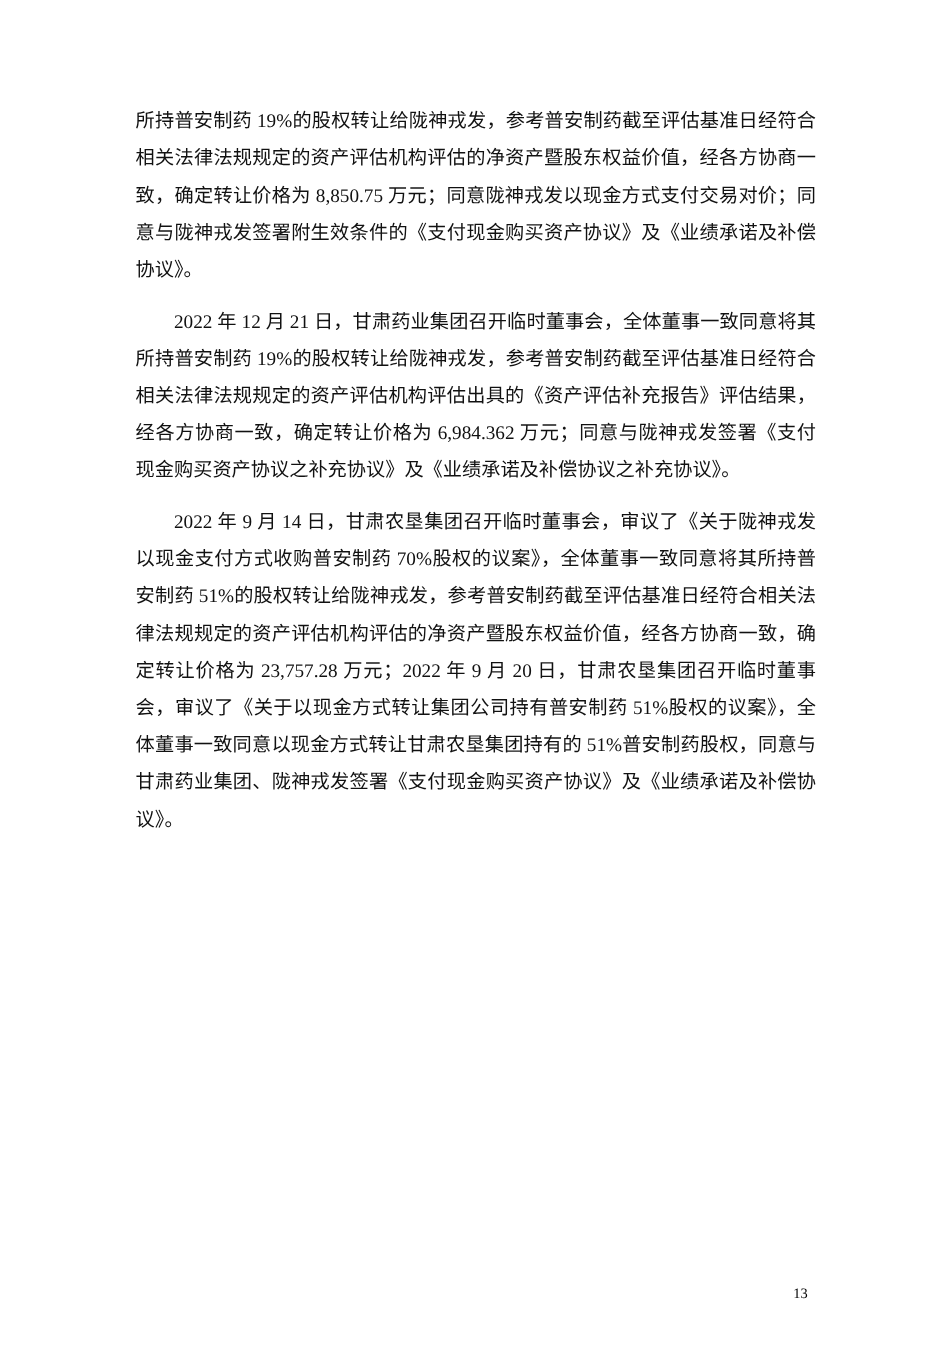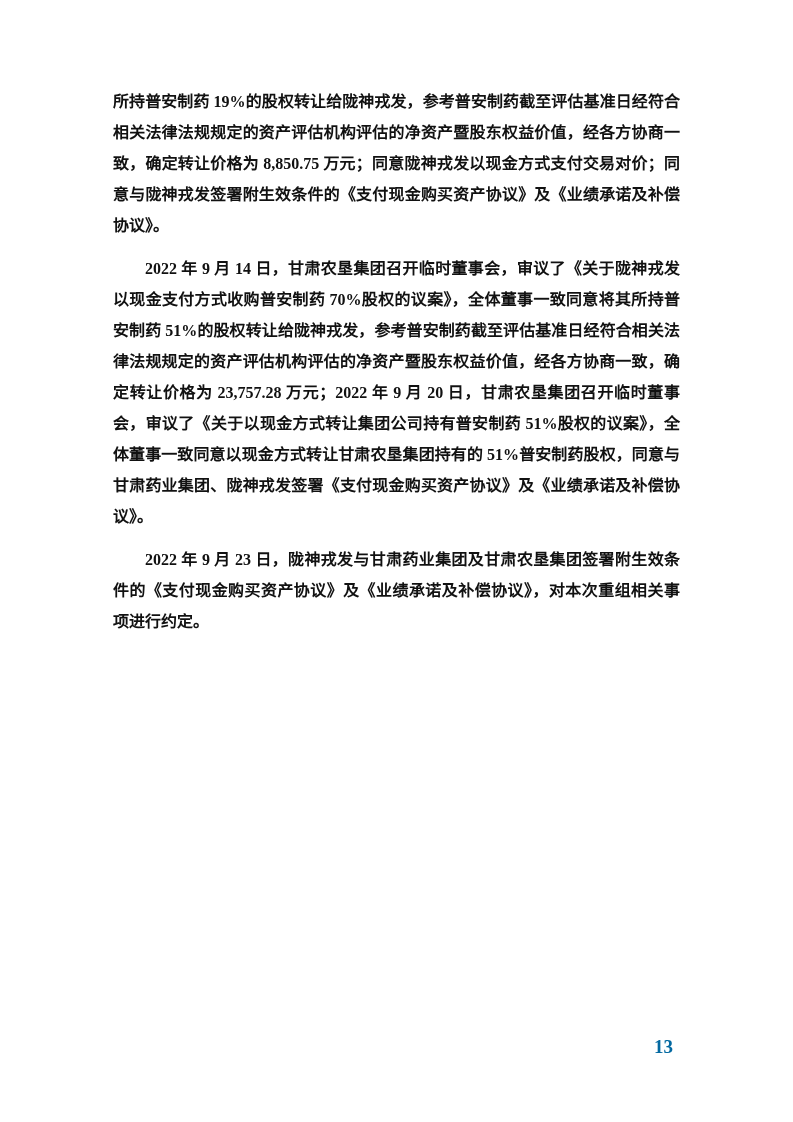--- a/index.html
+++ b/index.html
@@ -1,15 +1,15 @@
 <!DOCTYPE html>
 <html lang="zh-CN"><head>
 <meta charset="utf-8">
 <style>
-  * { box-sizing: border-box; font-weight: bold; }
+  * { box-sizing: border-box; }
   html, body {
     margin: 0;
     padding: 0;
     background: #ffffff;
   }
   .page {
     position: relative;
     width: 793px;
     height: 1122px;
     background: #ffffff;
@@ -29,30 +29,30 @@
     line-height: 31px;
     text-align: justify;
     text-indent: 32px;
     word-break: break-all;
   }
   .para.no-indent {
     text-indent: 0;
   }
   .page-number {
     position: absolute;
-    top: 1039px;
+    top: 1070px;
     right: 120px;
-    font-size: 19px;
+    font-size: 12px;
     line-height: 16px;
-    color: #0369a1;
+    color: #000000;
   }
 </style>
 </head>
 <body>
 
 <div class="page">
   <div class="content">
     <p class="para no-indent">所持普安制药 19%的股权转让给陇神戎发，参考普安制药截至评估基准日经符合相关法律法规规定的资产评估机构评估的净资产暨股东权益价值，经各方协商一致，确定转让价格为 8,850.75 万元；同意陇神戎发以现金方式支付交易对价；同意与陇神戎发签署附生效条件的《支付现金购买资产协议》及《业绩承诺及补偿协议》。</p>
+    <p class="para">2022 年 12 月 21 日，甘肃药业集团召开临时董事会，全体董事一致同意将其所持普安制药 19%的股权转让给陇神戎发，参考普安制药截至评估基准日经符合相关法律法规规定的资产评估机构评估出具的《资产评估补充报告》评估结果，经各方协商一致，确定转让价格为 6,984.362 万元；同意与陇神戎发签署《支付现金购买资产协议之补充协议》及《业绩承诺及补偿协议之补充协议》。</p>
     <p class="para">2022 年 9 月 14 日，甘肃农垦集团召开临时董事会，审议了《关于陇神戎发以现金支付方式收购普安制药 70%股权的议案》，全体董事一致同意将其所持普安制药 51%的股权转让给陇神戎发，参考普安制药截至评估基准日经符合相关法律法规规定的资产评估机构评估的净资产暨股东权益价值，经各方协商一致，确定转让价格为 23,757.28 万元；2022 年 9 月 20 日，甘肃农垦集团召开临时董事会，审议了《关于以现金方式转让集团公司持有普安制药 51%股权的议案》，全体董事一致同意以现金方式转让甘肃农垦集团持有的 51%普安制药股权，同意与甘肃药业集团、陇神戎发签署《支付现金购买资产协议》及《业绩承诺及补偿协议》。</p>
-    <p class="para">2022 年 9 月 23 日，陇神戎发与甘肃药业集团及甘肃农垦集团签署附生效条件的《支付现金购买资产协议》及《业绩承诺及补偿协议》，对本次重组相关事项进行约定。</p>
   </div>
   <div class="page-number">13</div>
 </div>
 
 </body></html>

